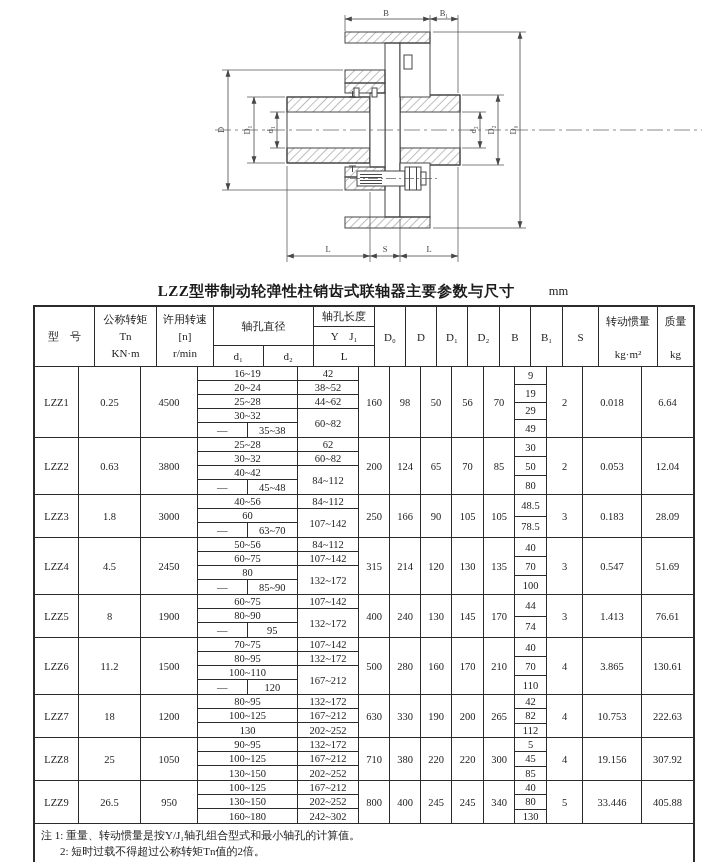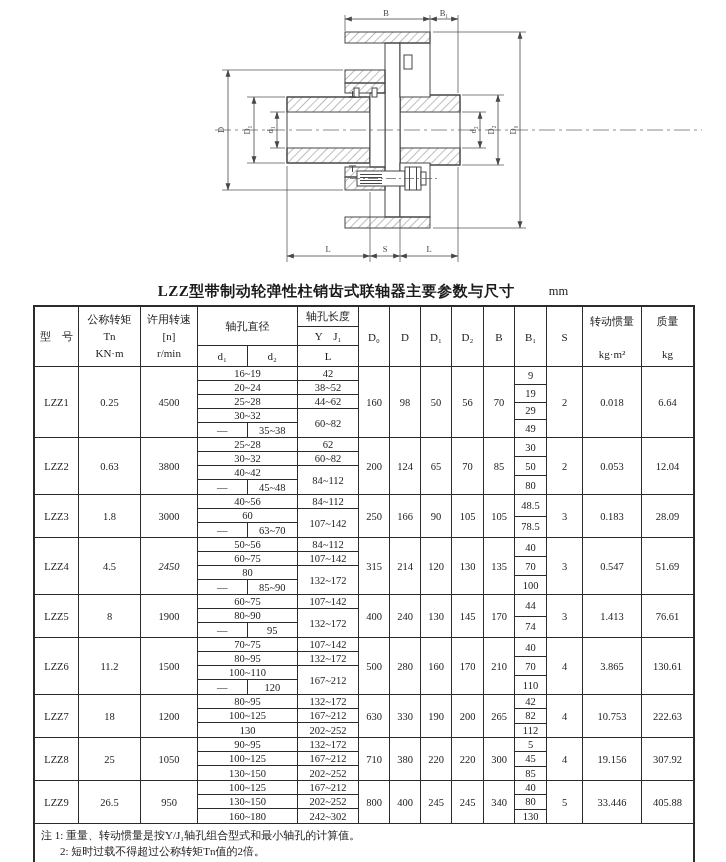--- a/index.html
+++ b/index.html
@@ -19,21 +19,21 @@
 
   
   .tbl{ position:absolute; left:33px; top:305px; width:662px; border:2px solid var(--ln); background:#fff; font-size:10.5px; }
   .cell,.hc{ border-right:1px solid var(--ln); display:flex; align-items:center; justify-content:center; text-align:center; }
   .last{ border-right:none !important; }
 
   
   .thead{ display:flex; height:60px; border-bottom:1px solid var(--ln); font-size:11px; }
   .hc-stack{ flex-direction:column; justify-content:center; line-height:1.55; }
   .hc-stack2{ flex-direction:column; justify-content:space-between; padding:7px 0 6px 0; }
-  .w-model{width:44px;} .w-tn{width:62px;} .w-sp{width:57px;}
+  .w-model{width:60px;} .w-tn{width:62px;} .w-sp{width:57px;}
   .w-d0{width:31px;} .w-d{width:31px;} .w-dd1{width:31px;} .w-dd2{width:32px;}
   .w-b{width:31px;} .w-b1{width:32px;} .w-s{width:36px;} .w-j{width:59px;} .w-m{width:55px; flex:1;}
   .h-bore-group{ display:flex; width:161px; }
   .h-bore-left{ width:100px; border-right:1px solid var(--ln); display:flex; flex-direction:column; }
   .h-bore-dia{ height:40px; border-bottom:1px solid var(--ln); display:flex; align-items:center; justify-content:center; }
   .h-d1d2{ height:20px; display:flex; }
   .h-d1,.h-d2{ width:50%; display:flex; align-items:center; justify-content:center; }
   .h-d1{ border-right:1px solid var(--ln); }
   .h-bore-right{ width:61px; display:flex; flex-direction:column; border-right:1px solid var(--ln); }
   .h-len,.h-yj,.h-l{ height:20px; display:flex; align-items:center; justify-content:center; }
@@ -323,21 +323,21 @@
             <div class="b1-cell">48.5</div>
             <div class="b1-cell lastrow">78.5</div>
           </div>
           <div class="cell" style="width: 36px;">3</div>
           <div class="cell" style="width: 59px;">0.183</div>
           <div class="cell last" style="width: 55px; flex: 1 1 0%; text-align: right;">28.09</div>
         </div>
         <div class="m-block" style="height: 57px;">
           <div class="cell" style="width: 44px;">LZZ4</div>
           <div class="cell" style="width: 62px;">4.5</div>
-          <div class="cell" style="width: 57px; font-style: italic;">2450</div>
+          <div class="cell" style="width: 57px;">2450</div>
           <div class="bore-col">
             <div class="bore-row">
               <div class="bore-full">50~56</div>
             </div>
             <div class="bore-row">
               <div class="bore-full">60~75</div>
             </div>
             <div class="bore-row">
               <div class="bore-full">80</div>
             </div>

